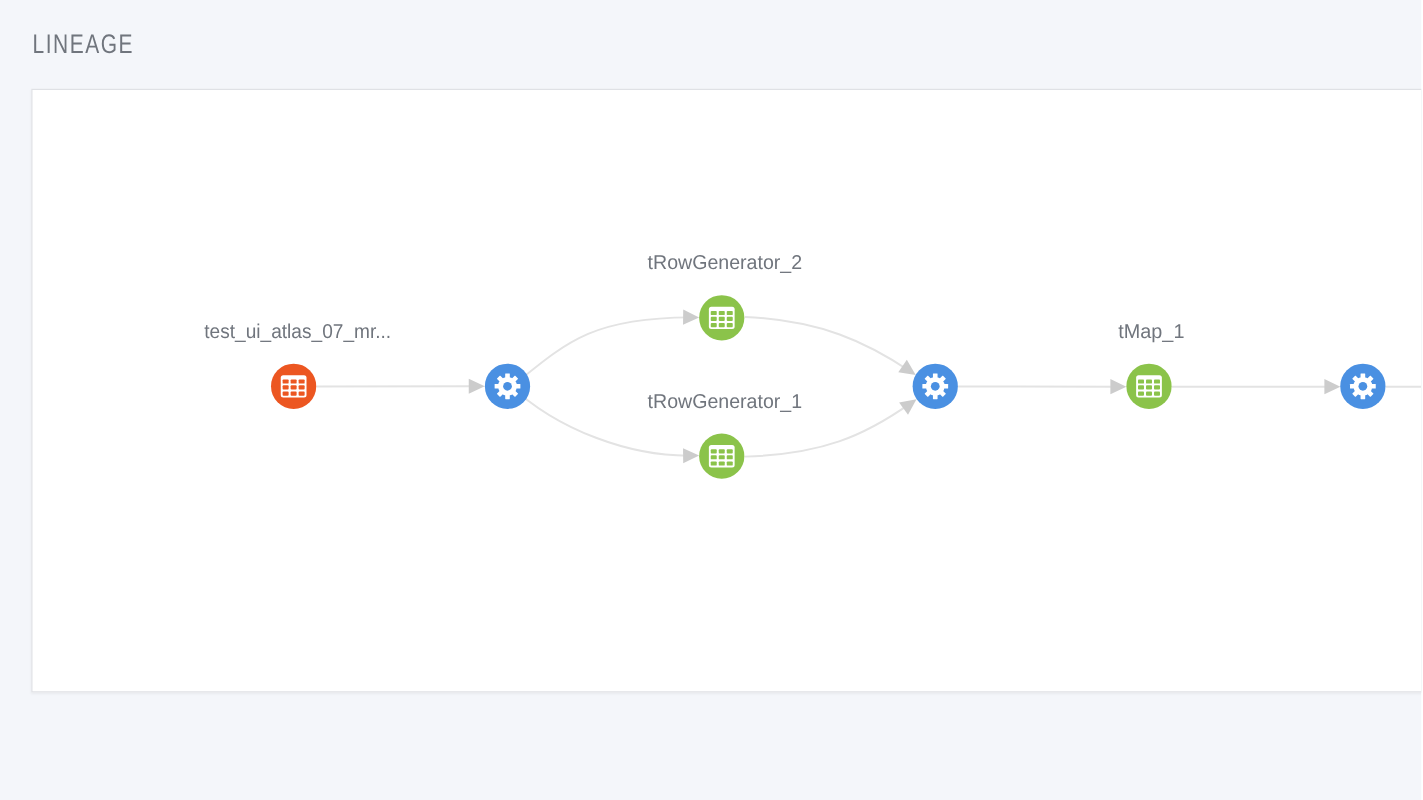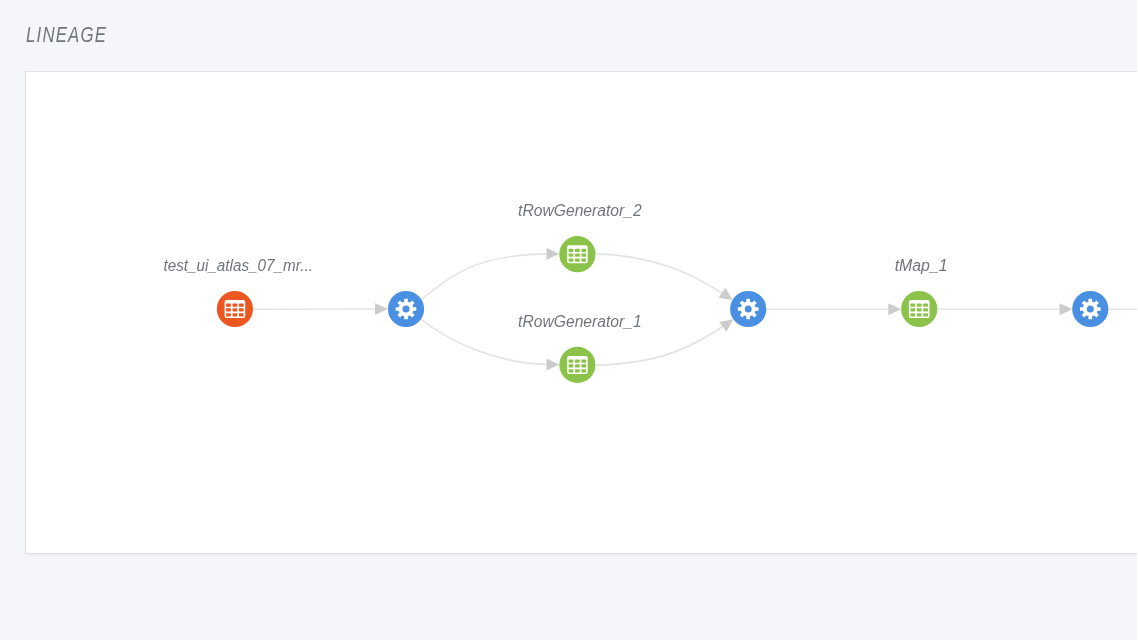--- a/index.html
+++ b/index.html
@@ -5,21 +5,21 @@
 <style>
   html, body { margin:0; padding:0; }
   body {
     width:1138px; height:640px; overflow:hidden;
     background:#ffffff;
     font-family:"Liberation Sans", sans-serif;
     -webkit-font-smoothing:antialiased;
   }
   .page {
     position:absolute; left:0; top:0; width:1136.5px; height:640px;
-    background:#f4f6fa; overflow:hidden;font-style:italic;
+    background:#f4f6fa; overflow:hidden;
   }
   .page-title {
     position:absolute; left:25.6px; top:25px;
     font-size:21.5px; color:#70757d;
     line-height:21.5px; letter-spacing:1.55px;
     transform:scaleX(0.78); transform-origin:left top;
   }
   .panel {
     position:absolute; left:25px; top:71px; width:1110.5px; height:481px;
     background:#fff; border:1px solid #dfe1e5;

